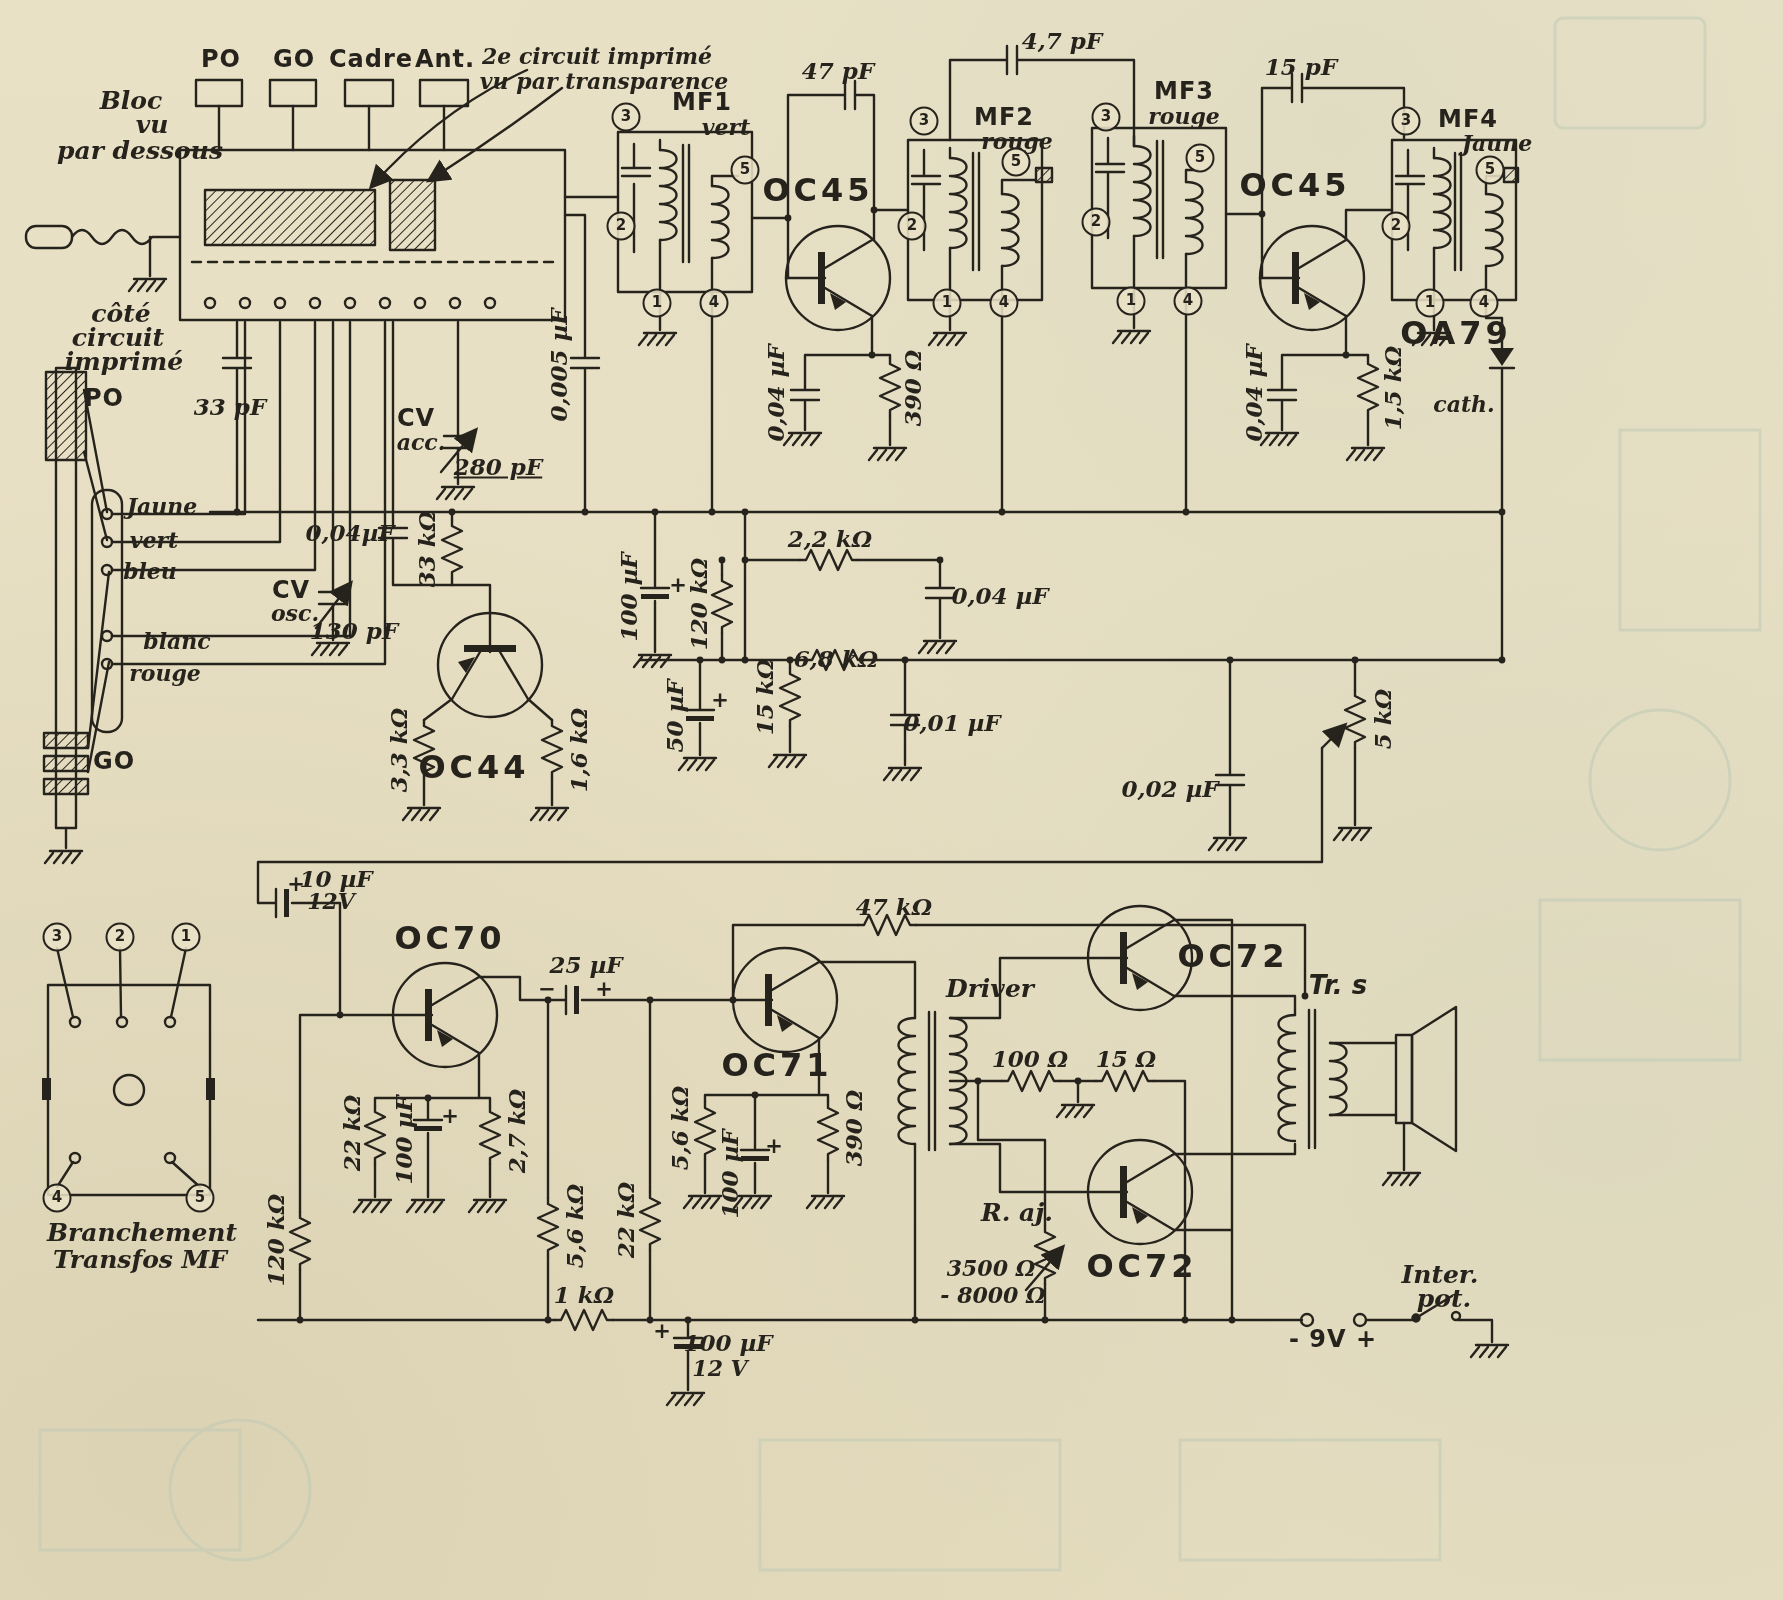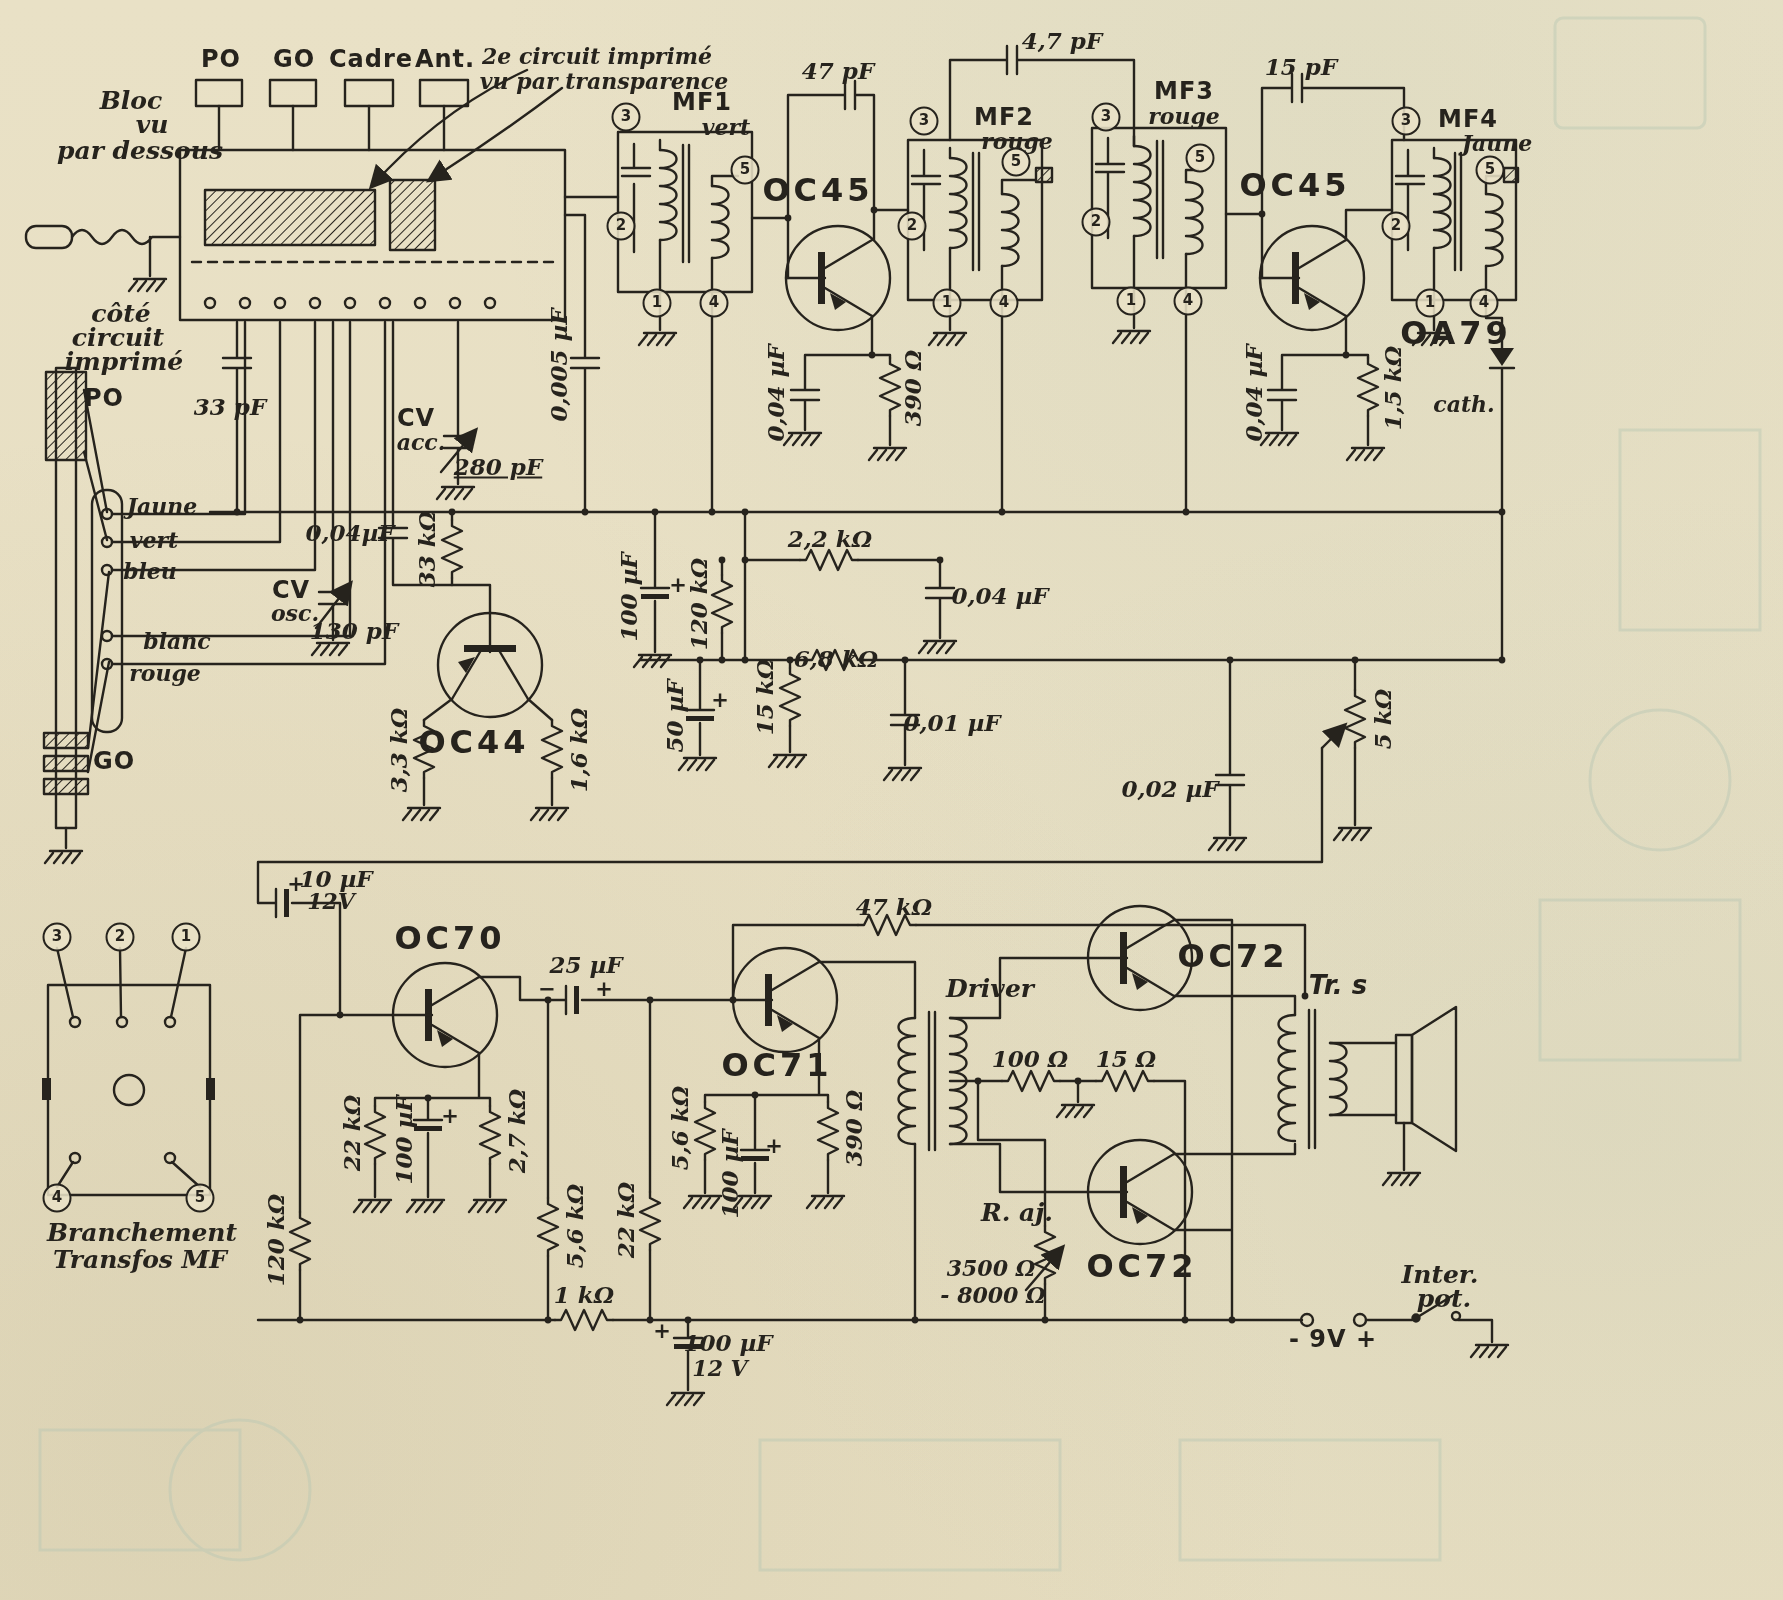--- a/index.html
+++ b/index.html
@@ -391,21 +391,21 @@
       <span class="lbl dev" style="left: 291px; top: 590px;">CV</span>
       <span class="lbl noteB" style="left: 295px; top: 613px;">osc.</span>
       <span class="lbl val" style="left: 354px; top: 630px;">130 pF</span>
       <span class="lbl noteB" style="left: 162px; top: 506px;">Jaune</span>
       <span class="lbl noteB" style="left: 154px; top: 540px;">vert</span>
       <span class="lbl noteB" style="left: 150px; top: 571px;">bleu</span>
       <span class="lbl noteB" style="left: 177px; top: 641px;">blanc</span>
       <span class="lbl noteB" style="left: 165px; top: 673px;">rouge</span>
       <span class="lbl dev" style="left: 104px; top: 398px;">PO</span>
       <span class="lbl dev" style="left: 114px; top: 761px;">GO</span>
-      <span class="lbl devL" style="left: 474px; top: 742px;">OC44</span>
+      <span class="lbl devL" style="left: 474px; top: 767px;">OC44</span>
       <span class="lbl val rot" style="left: 398px; top: 750px;">3,3 kΩ</span>
       <span class="lbl val rot" style="left: 578px; top: 750px;">1,6 kΩ</span>
       <span class="lbl val" style="left: 830px; top: 538px;">2,2 kΩ</span>
       <span class="lbl val rot" style="left: 628px; top: 597px;">100 µF</span>
       <span class="lbl val rot" style="left: 698px; top: 604px;">120 kΩ</span>
       <span class="lbl val" style="left: 1000px; top: 595px;">0,04 µF</span>
       <span class="lbl val" style="left: 836px; top: 658px;">6,8 kΩ</span>
       <span class="lbl val rot" style="left: 674px; top: 716px;">50 µF</span>
       <span class="lbl val rot" style="left: 764px; top: 697px;">15 kΩ</span>
       <span class="lbl val" style="left: 952px; top: 722px;">0,01 µF</span>

